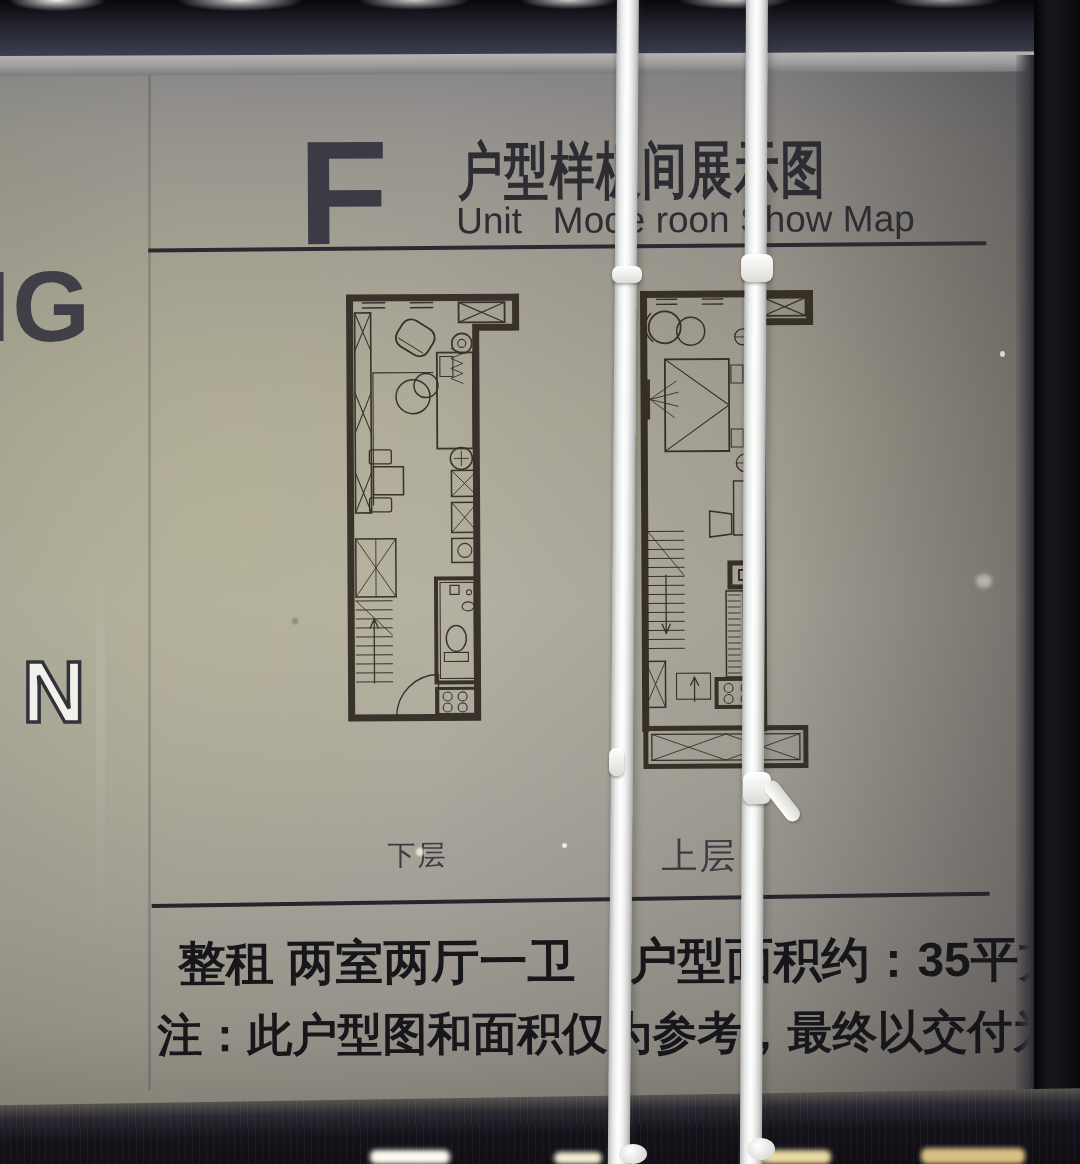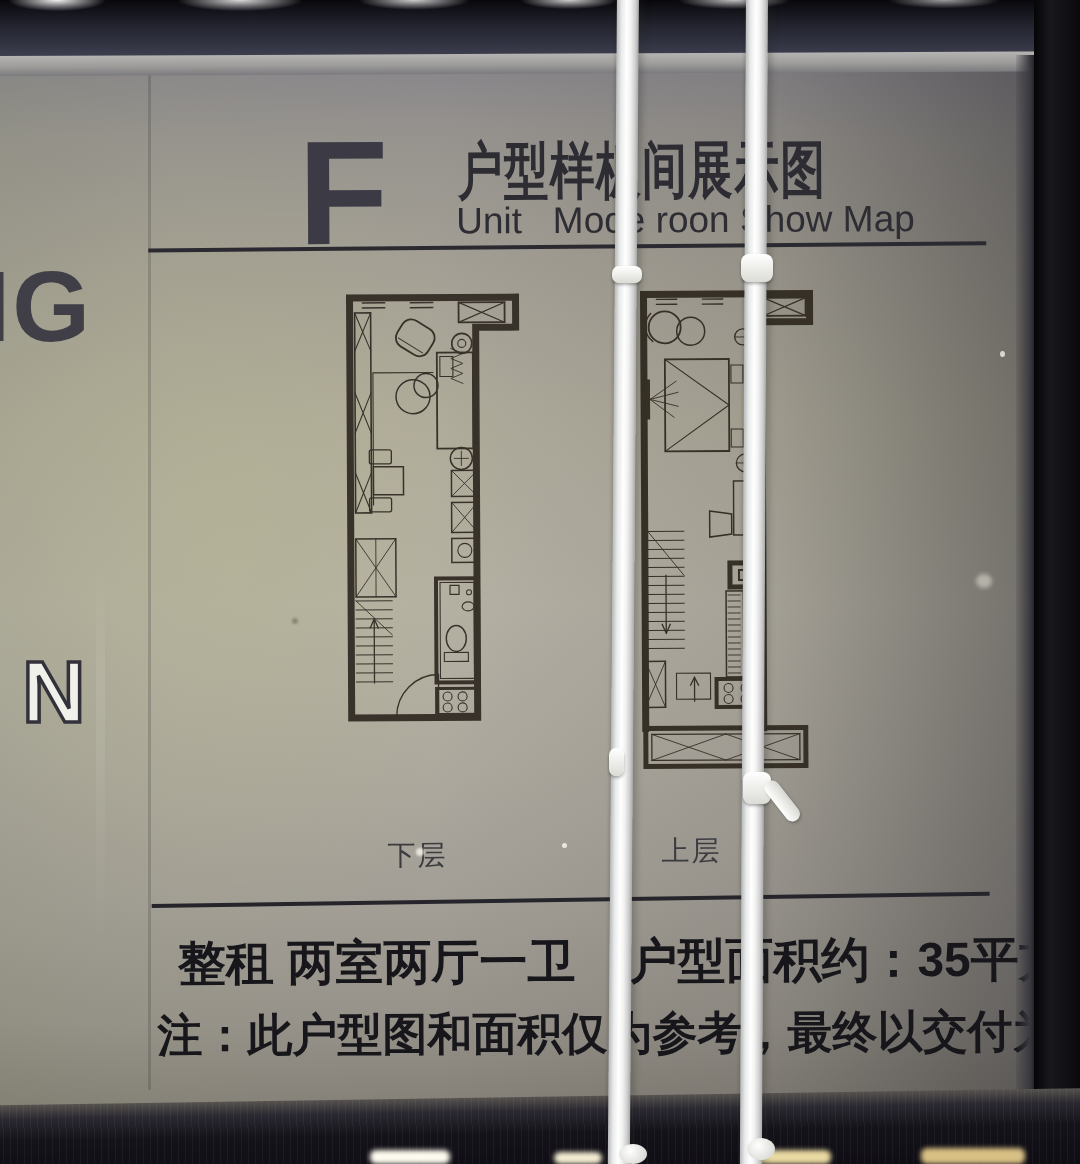--- a/index.html
+++ b/index.html
@@ -52,21 +52,21 @@
   #side-n{position:absolute;left:22px;top:648px;font-size:88px;font-weight:700;line-height:1;
     color:#f1f1ec;-webkit-text-stroke:3.5px #33323a;}
   
   #content{position:absolute;left:0;top:0;width:1080px;height:1164px;transform:rotate(-0.3deg);transform-origin:center;}
   #unit-letter{position:absolute;left:300px;top:118px;font-size:148px;line-height:1;font-weight:600;color:#3c3b45;}
   #title-cn{position:absolute;left:460px;top:140px;font-size:62px;font-weight:600;color:#2d2c33;line-height:1;
     transform:scaleX(0.72);transform-origin:left top;white-space:pre;letter-spacing:2px;}
   #title-en{position:absolute;left:458px;top:202px;font-size:37px;font-weight:500;color:#2e2d33;line-height:1;white-space:pre;}
   #title-rule{position:absolute;left:150px;top:245px;width:838px;height:4px;background:#2b2a31;transform:rotate(-0.2deg);}
   #label-lower{position:absolute;left:386px;top:836px;font-size:28px;color:#3c3b40;letter-spacing:2px;text-align:center;}
-  #label-upper{position:absolute;left:660px;top:833px;font-size:28px;color:#3c3b40;letter-spacing:2px;}
+  #label-upper{position:absolute;left:660px;top:833px;font-size:36px;color:#3c3b40;letter-spacing:2px;}
   #mid-rule{position:absolute;left:150px;top:898px;width:838px;height:4px;background:#26252b;transform:rotate(-0.55deg);}
   #info-line{position:absolute;left:176px;top:930px;display:flex;gap:54px;font-size:48px;font-weight:600;color:#17161b;white-space:pre;}
   #note-line{position:absolute;left:155px;top:1004px;font-size:45px;font-weight:600;color:#17161b;white-space:pre;}
   
   #plan-lower{position:absolute;left:334px;top:286px;width:192px;height:448px;}
   #plan-upper{position:absolute;left:632px;top:284px;width:196px;height:500px;}
   svg{display:block;}
   
   .tie{position:absolute;top:-8px;height:1182px;width:22px;
     background:linear-gradient(90deg,#b7b8b9 0,#e9eaea 22%,#ffffff 46%,#f2f2f1 64%,#cfd0cf 85%,#a8a9a8 100%);

